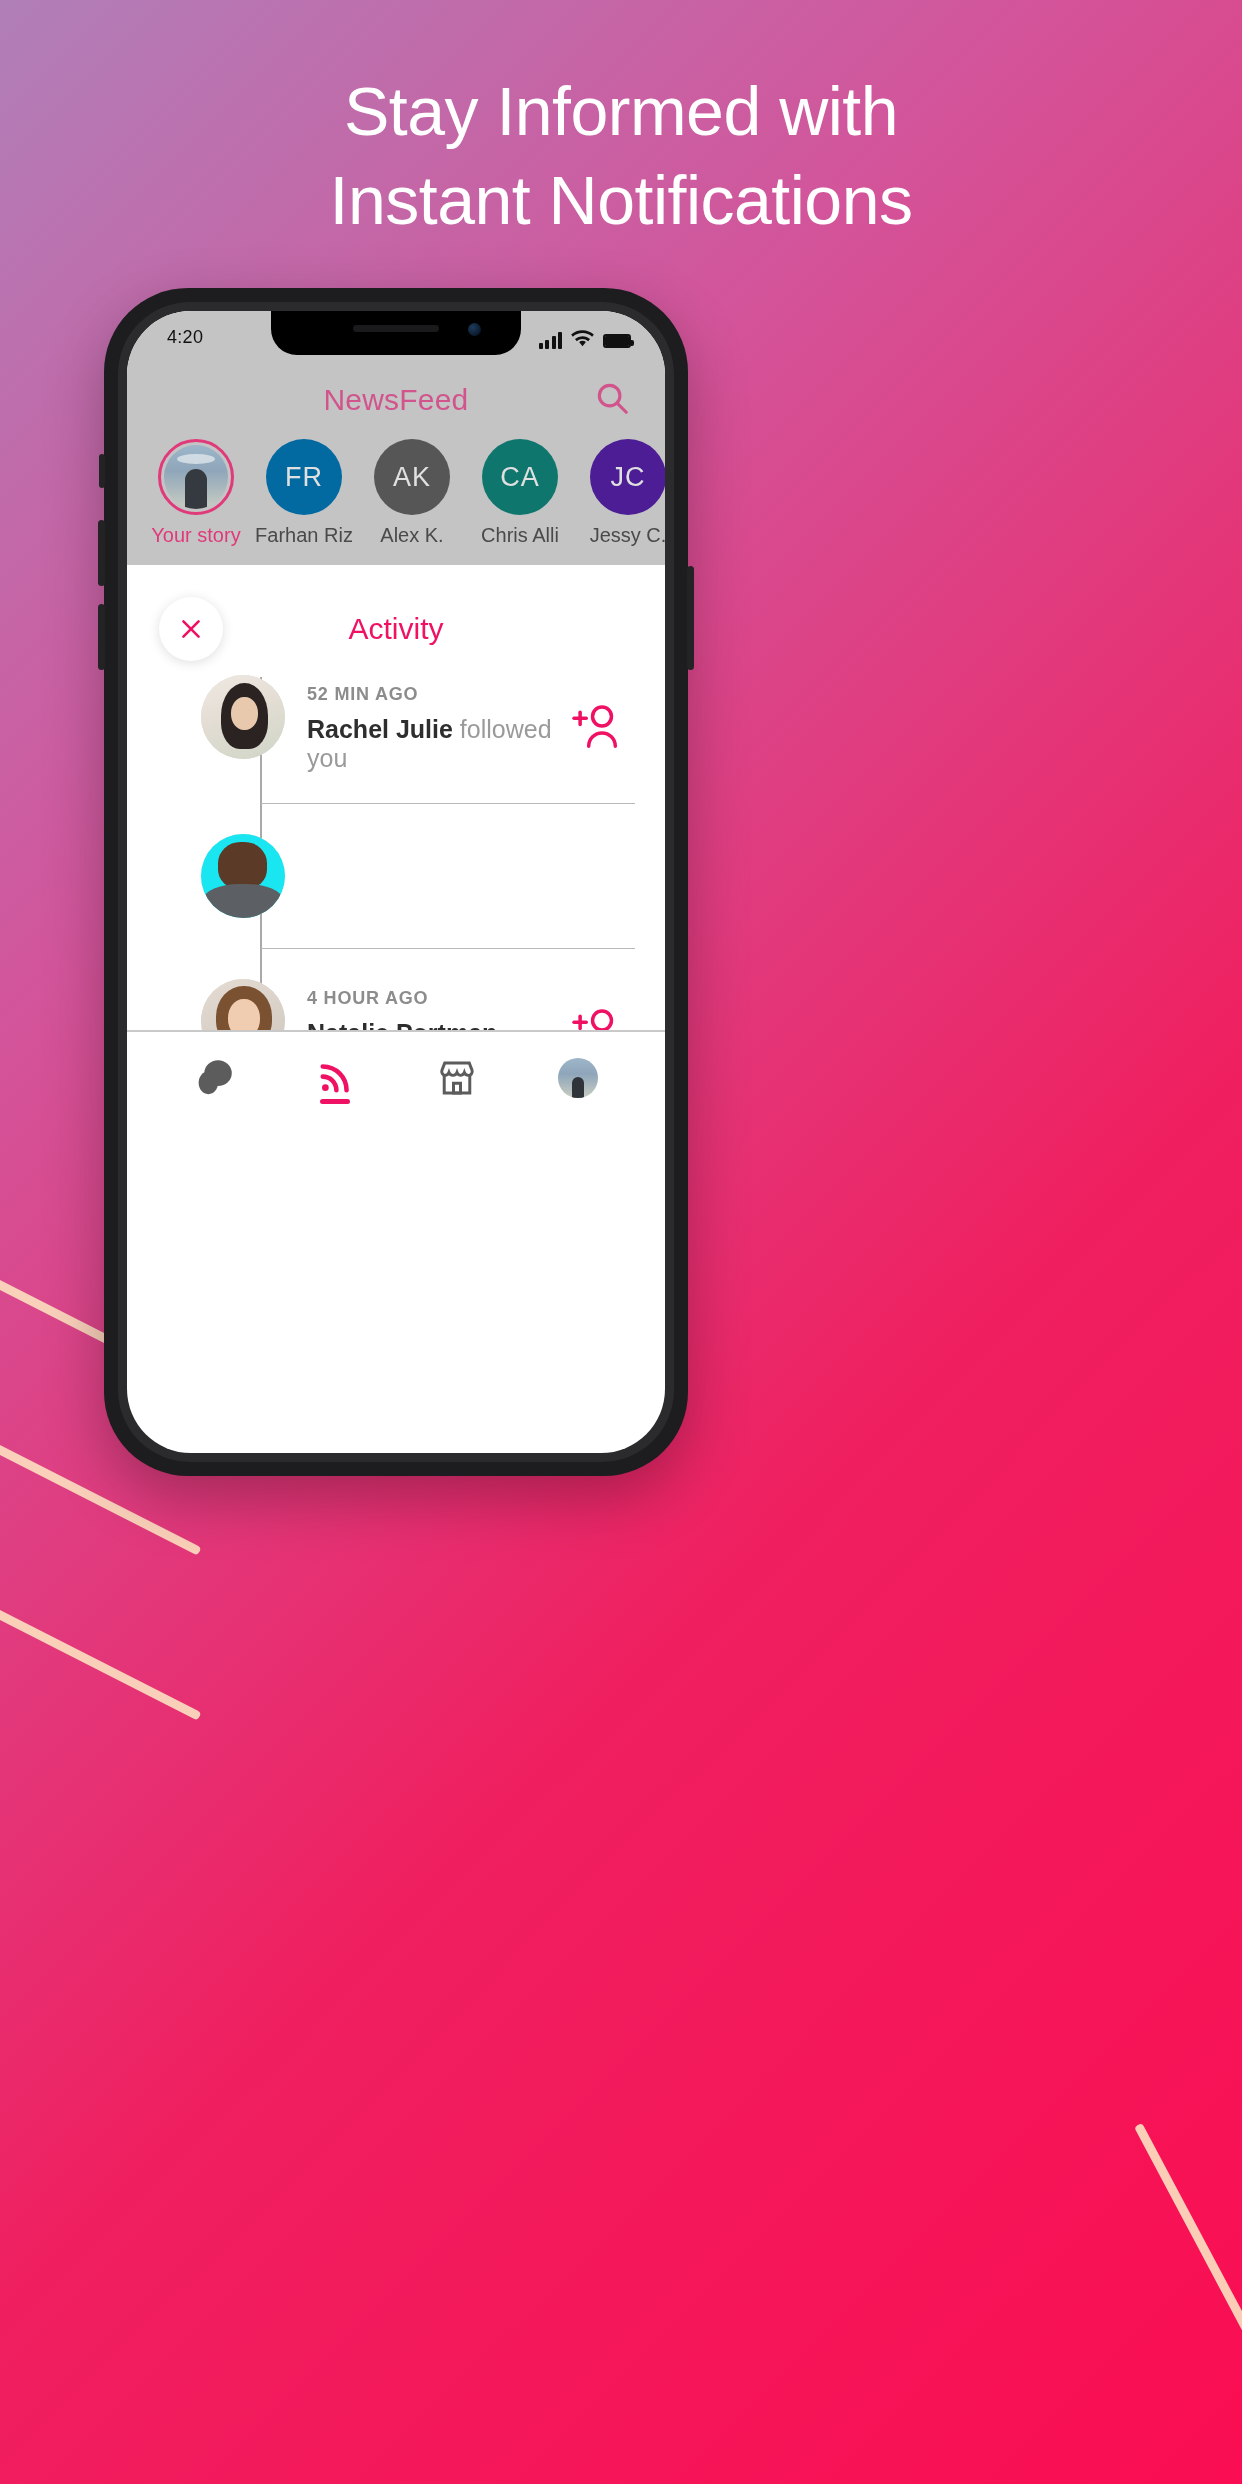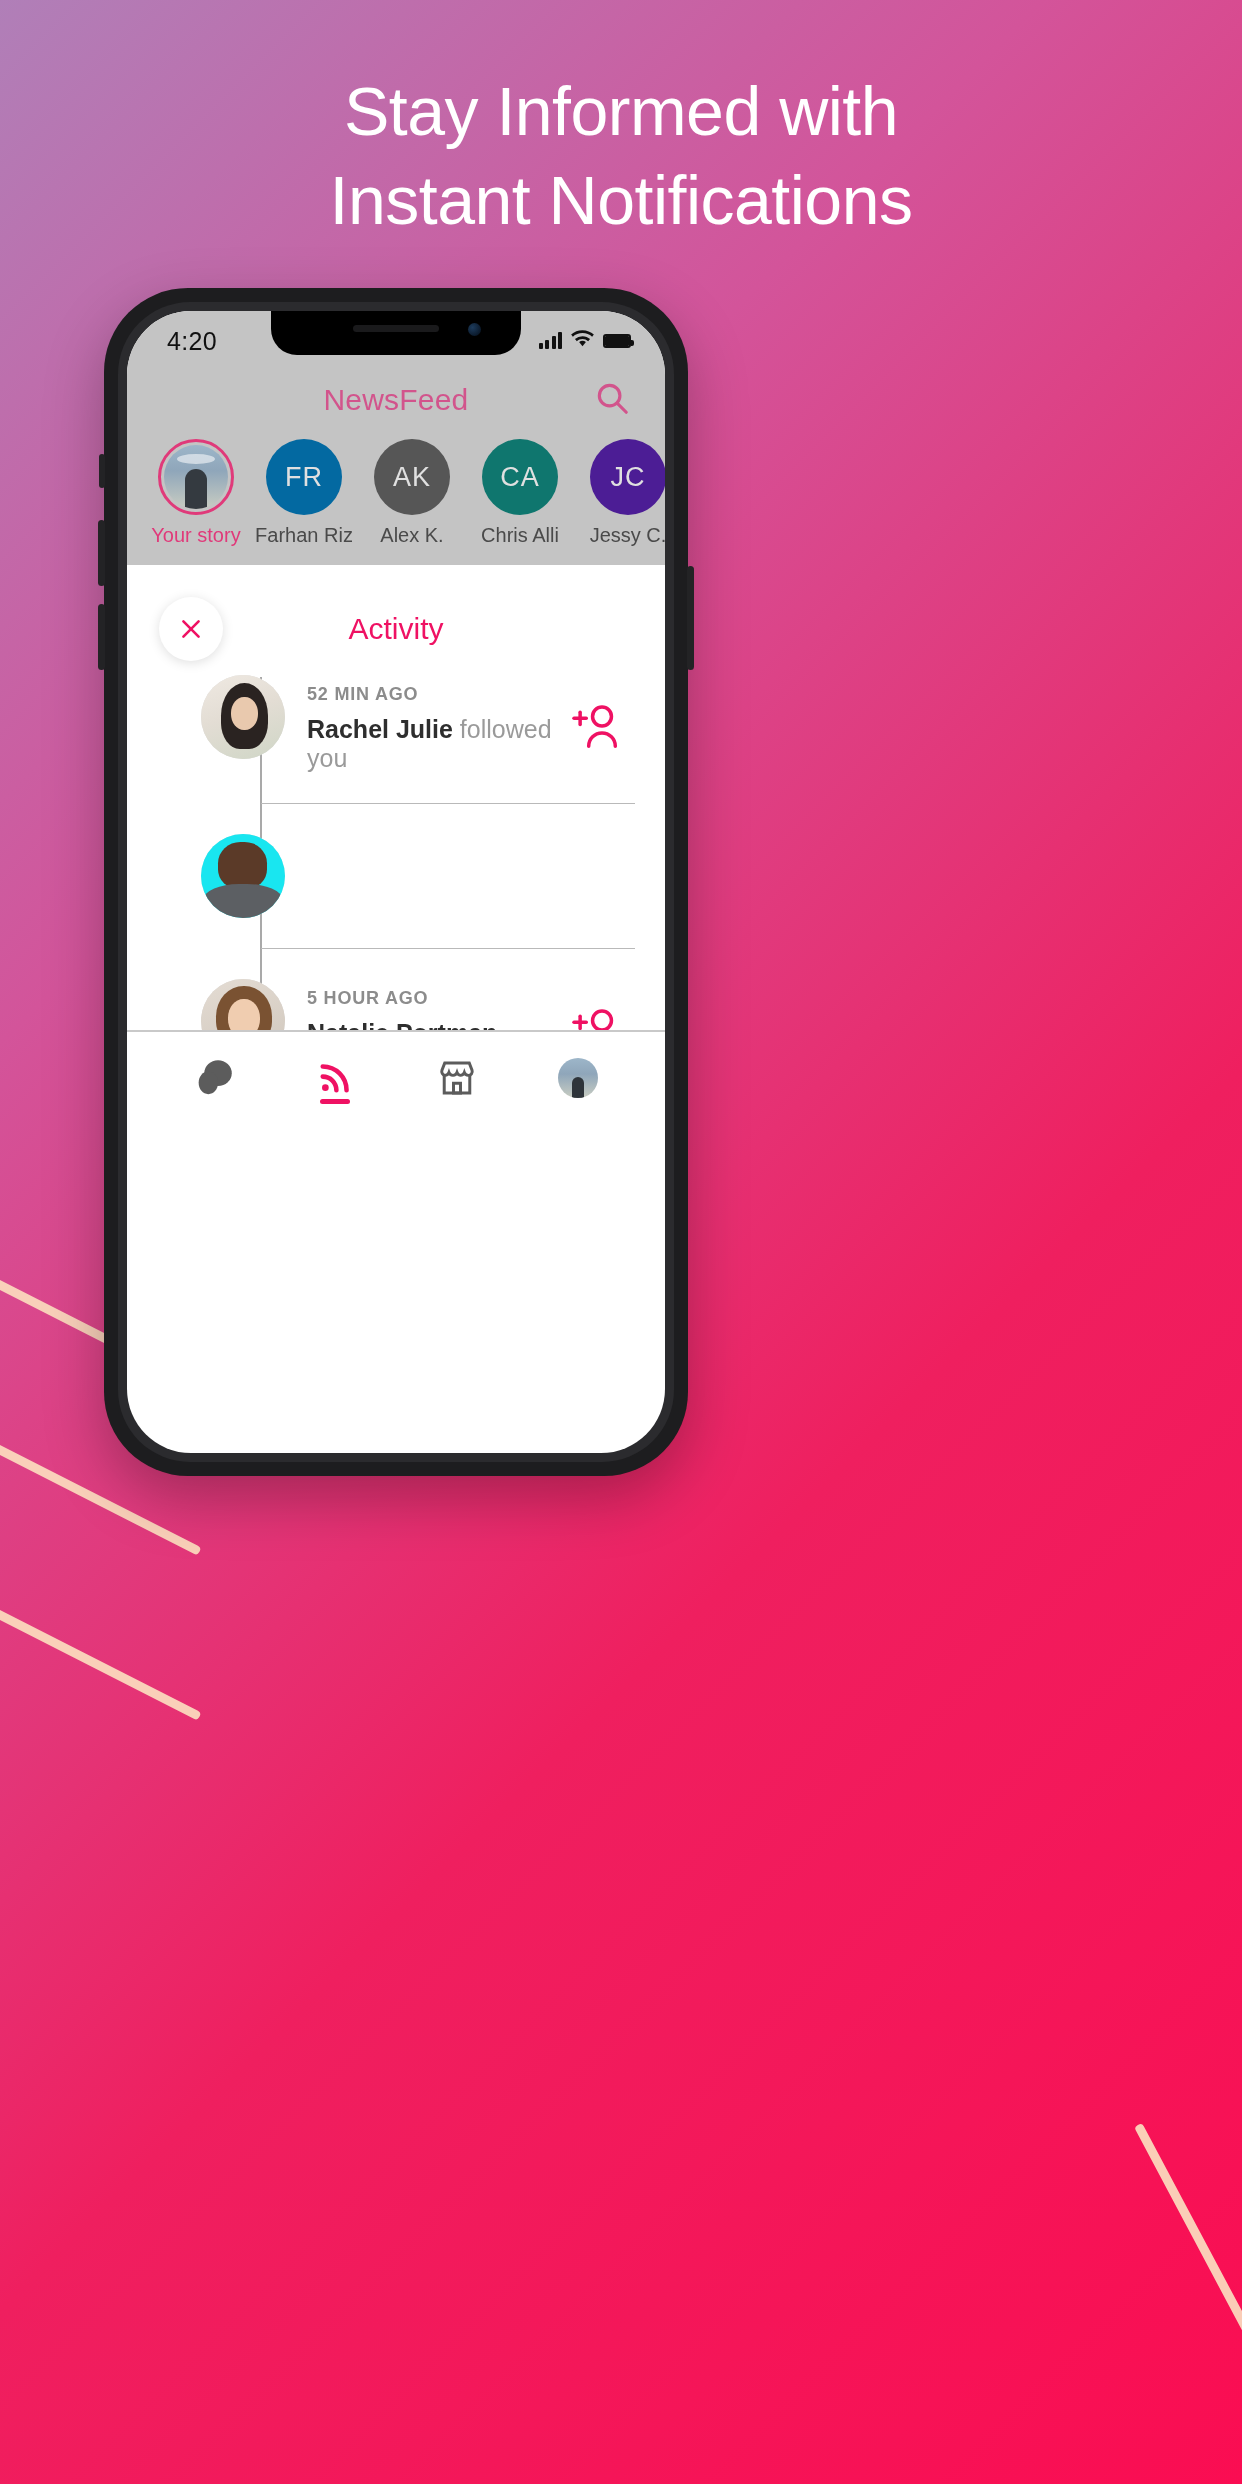--- a/index.html
+++ b/index.html
@@ -65,21 +65,21 @@
   }
   .notch .speaker {
     position:absolute; left:50%; transform:translateX(-50%); top:14px;
     width:86px; height:7px; background:#1a1a1c; border-radius:4px;
   }
   .notch .cam {
     position:absolute; right:40px; top:12px;
     width:13px; height:13px; border-radius:50%;
     background:radial-gradient(circle at 35% 35%, #1d3b5c 0%, #0b1a2c 70%);
   }
-  .st-time { font-size:25px; font-weight:500; color:#111; z-index:2; letter-spacing:.3px;}
+  .st-time { font-size:18px; font-weight:500; color:#111; z-index:2; letter-spacing:.3px;}
   .st-icons { display:flex; align-items:center; gap:9px; z-index:2; padding-top:3px;}
   .sig { display:flex; align-items:flex-end; gap:2.5px; height:17px; }
   .sig i { display:block; width:4px; background:#111; border-radius:1px; }
   .sig i:nth-child(1){height:6px}.sig i:nth-child(2){height:9px}
   .sig i:nth-child(3){height:13px}.sig i:nth-child(4){height:17px}
   .batt {
     width:28px; height:14px; border:2px solid #111; border-radius:3px;
     position:relative; background:#111; background-clip:content-box; padding:0;
   }
   .batt:after{content:"";position:absolute;right:-5px;top:4px;width:3px;height:6px;background:#111;border-radius:0 2px 2px 0;}
@@ -359,21 +359,21 @@
             <div class="act"></div>
           </div>
 
           <div class="divider"></div>
 
           <div class="row">
             <div class="ava">
                 <div class="ava-natalie"></div>
               </div>
             <div class="body">
-              <div class="ago">5 HOUR AGO</div>
+              <div class="ago">4 HOUR AGO</div>
               <div class="msg"><b>Natalie Portman</b><span> followed you</span></div>
             </div>
             <div class="act">
               <svg width="56" height="56" viewBox="0 0 32 32" fill="none" stroke="#ef1163" stroke-width="2">
                 <circle cx="20" cy="10" r="5.4"></circle>
                 <path d="M12.4 27c0-4.2 3.4-7.6 7.6-7.6s7.6 3.4 7.6 7.6" stroke-linecap="round"></path>
                 <line x1="4" y1="11" x2="11" y2="11" stroke-linecap="round"></line>
                 <line x1="7.5" y1="7.5" x2="7.5" y2="14.5" stroke-linecap="round"></line>
               </svg>
             </div>

